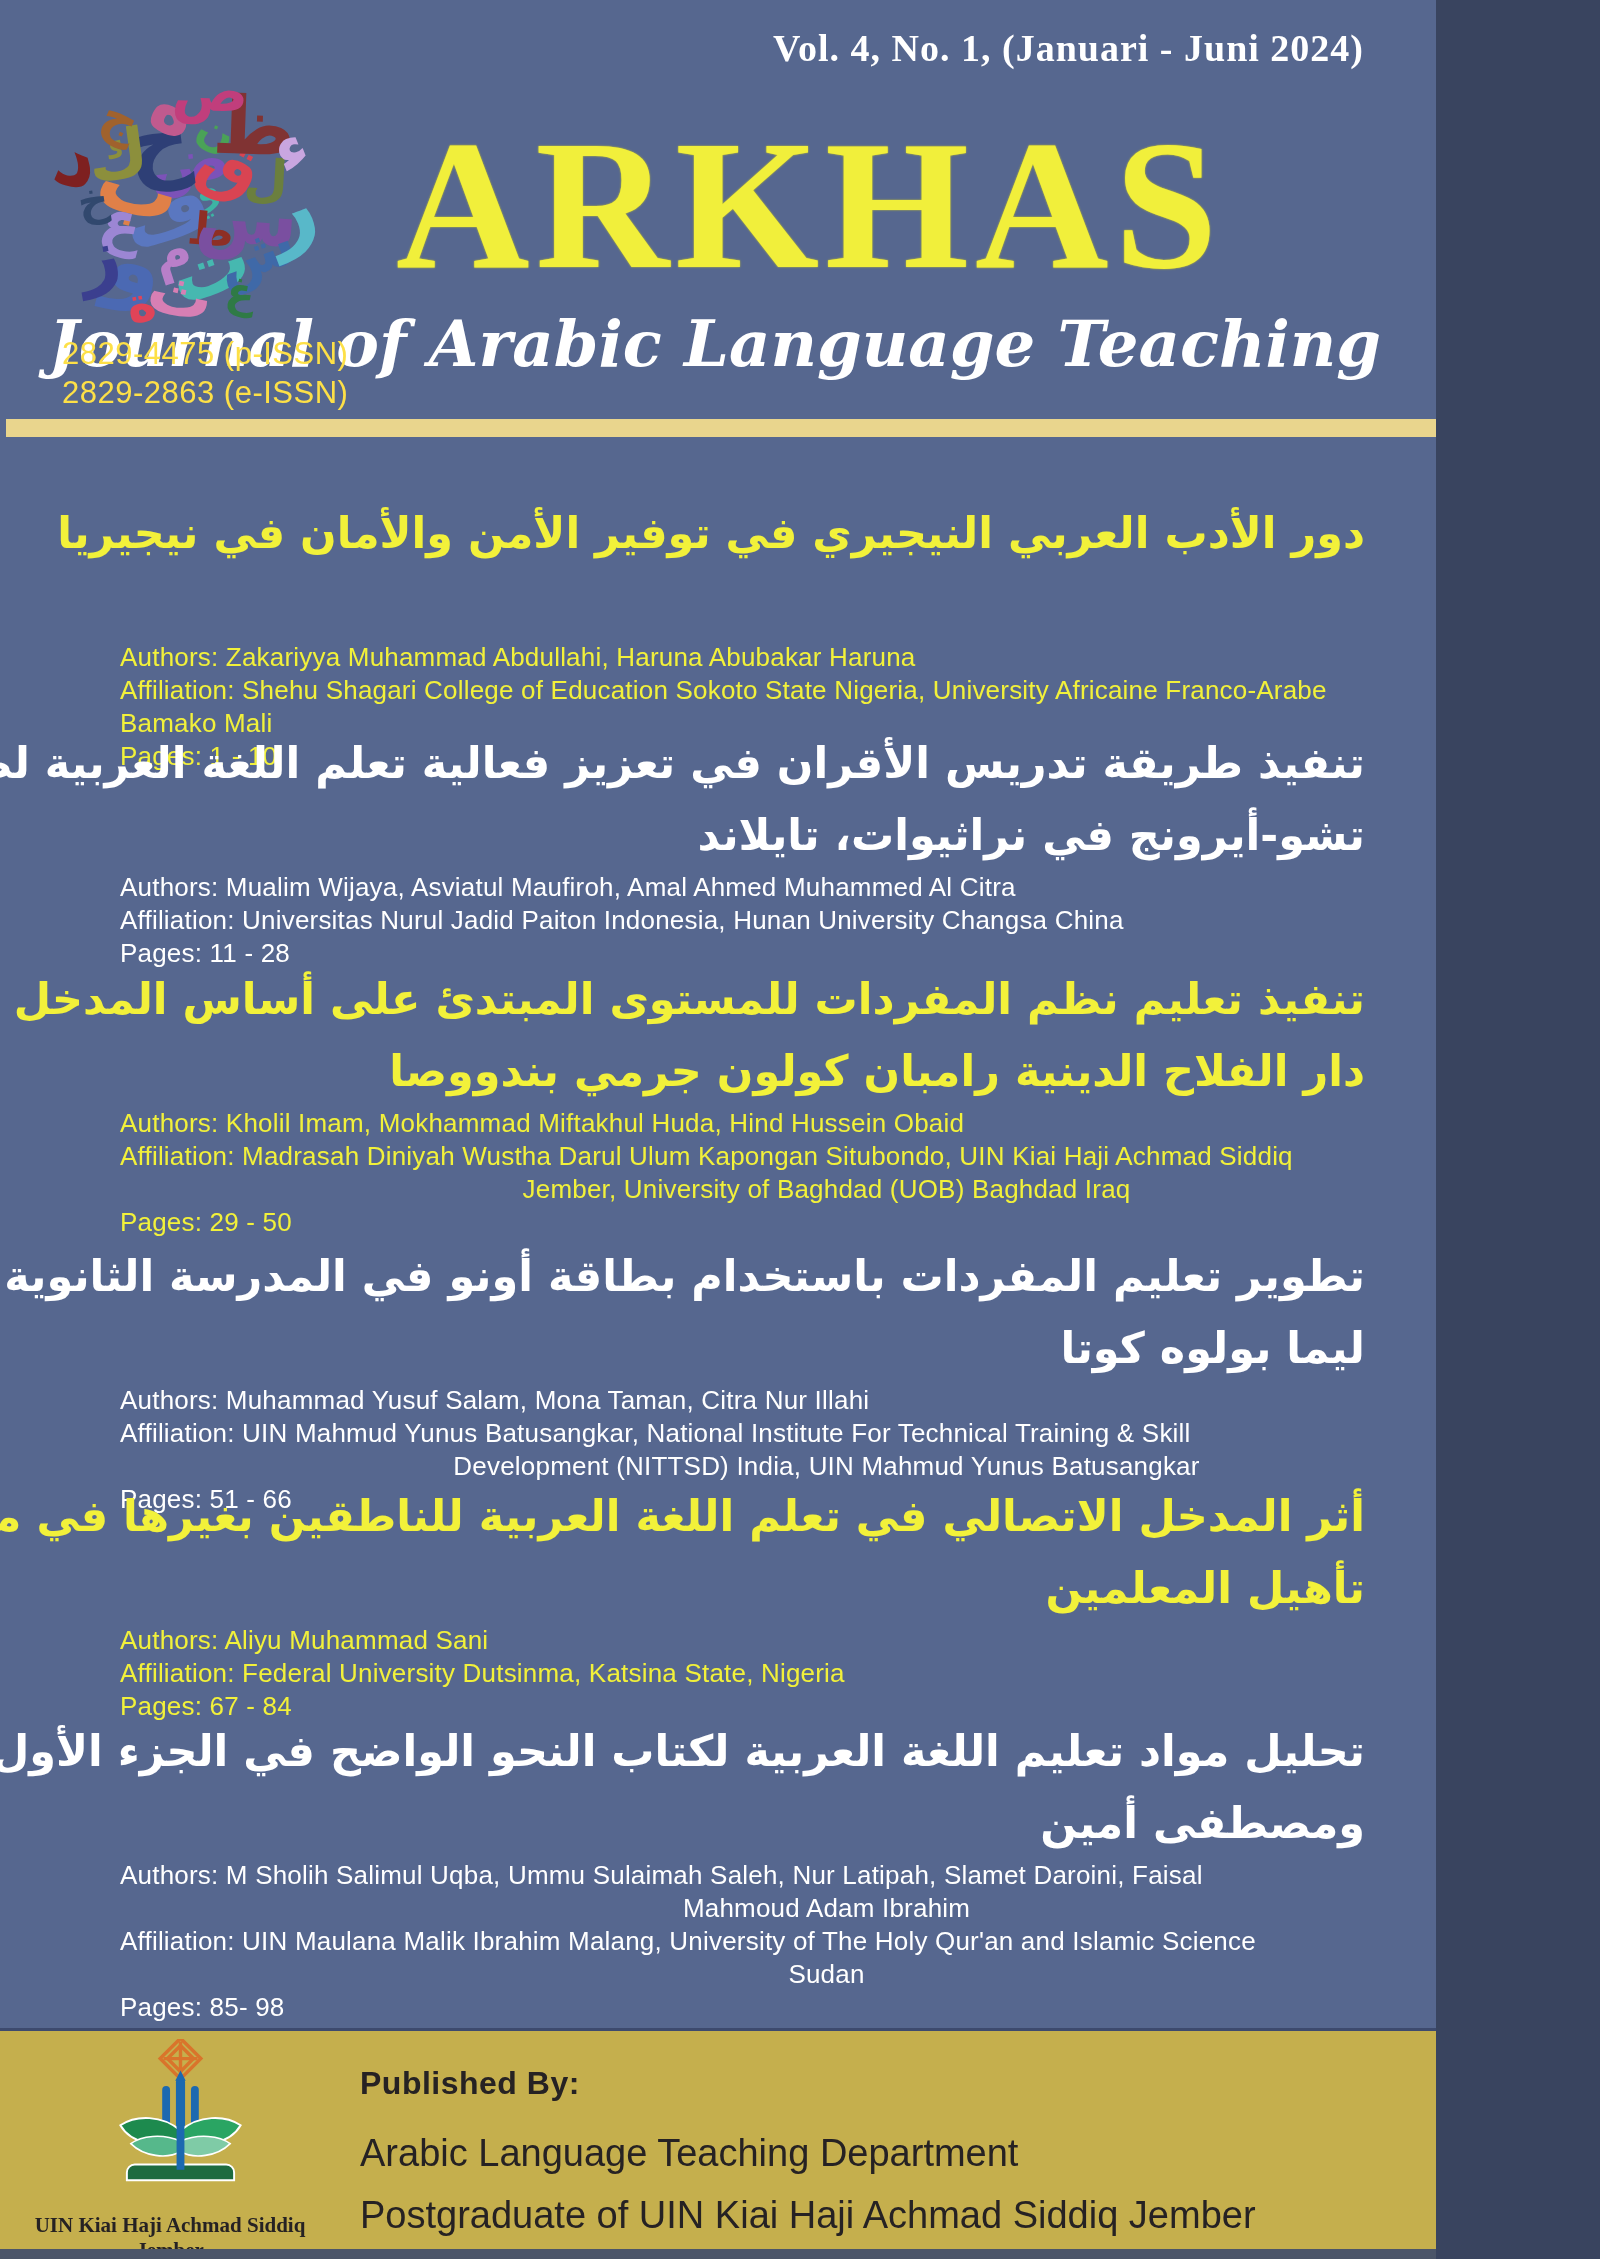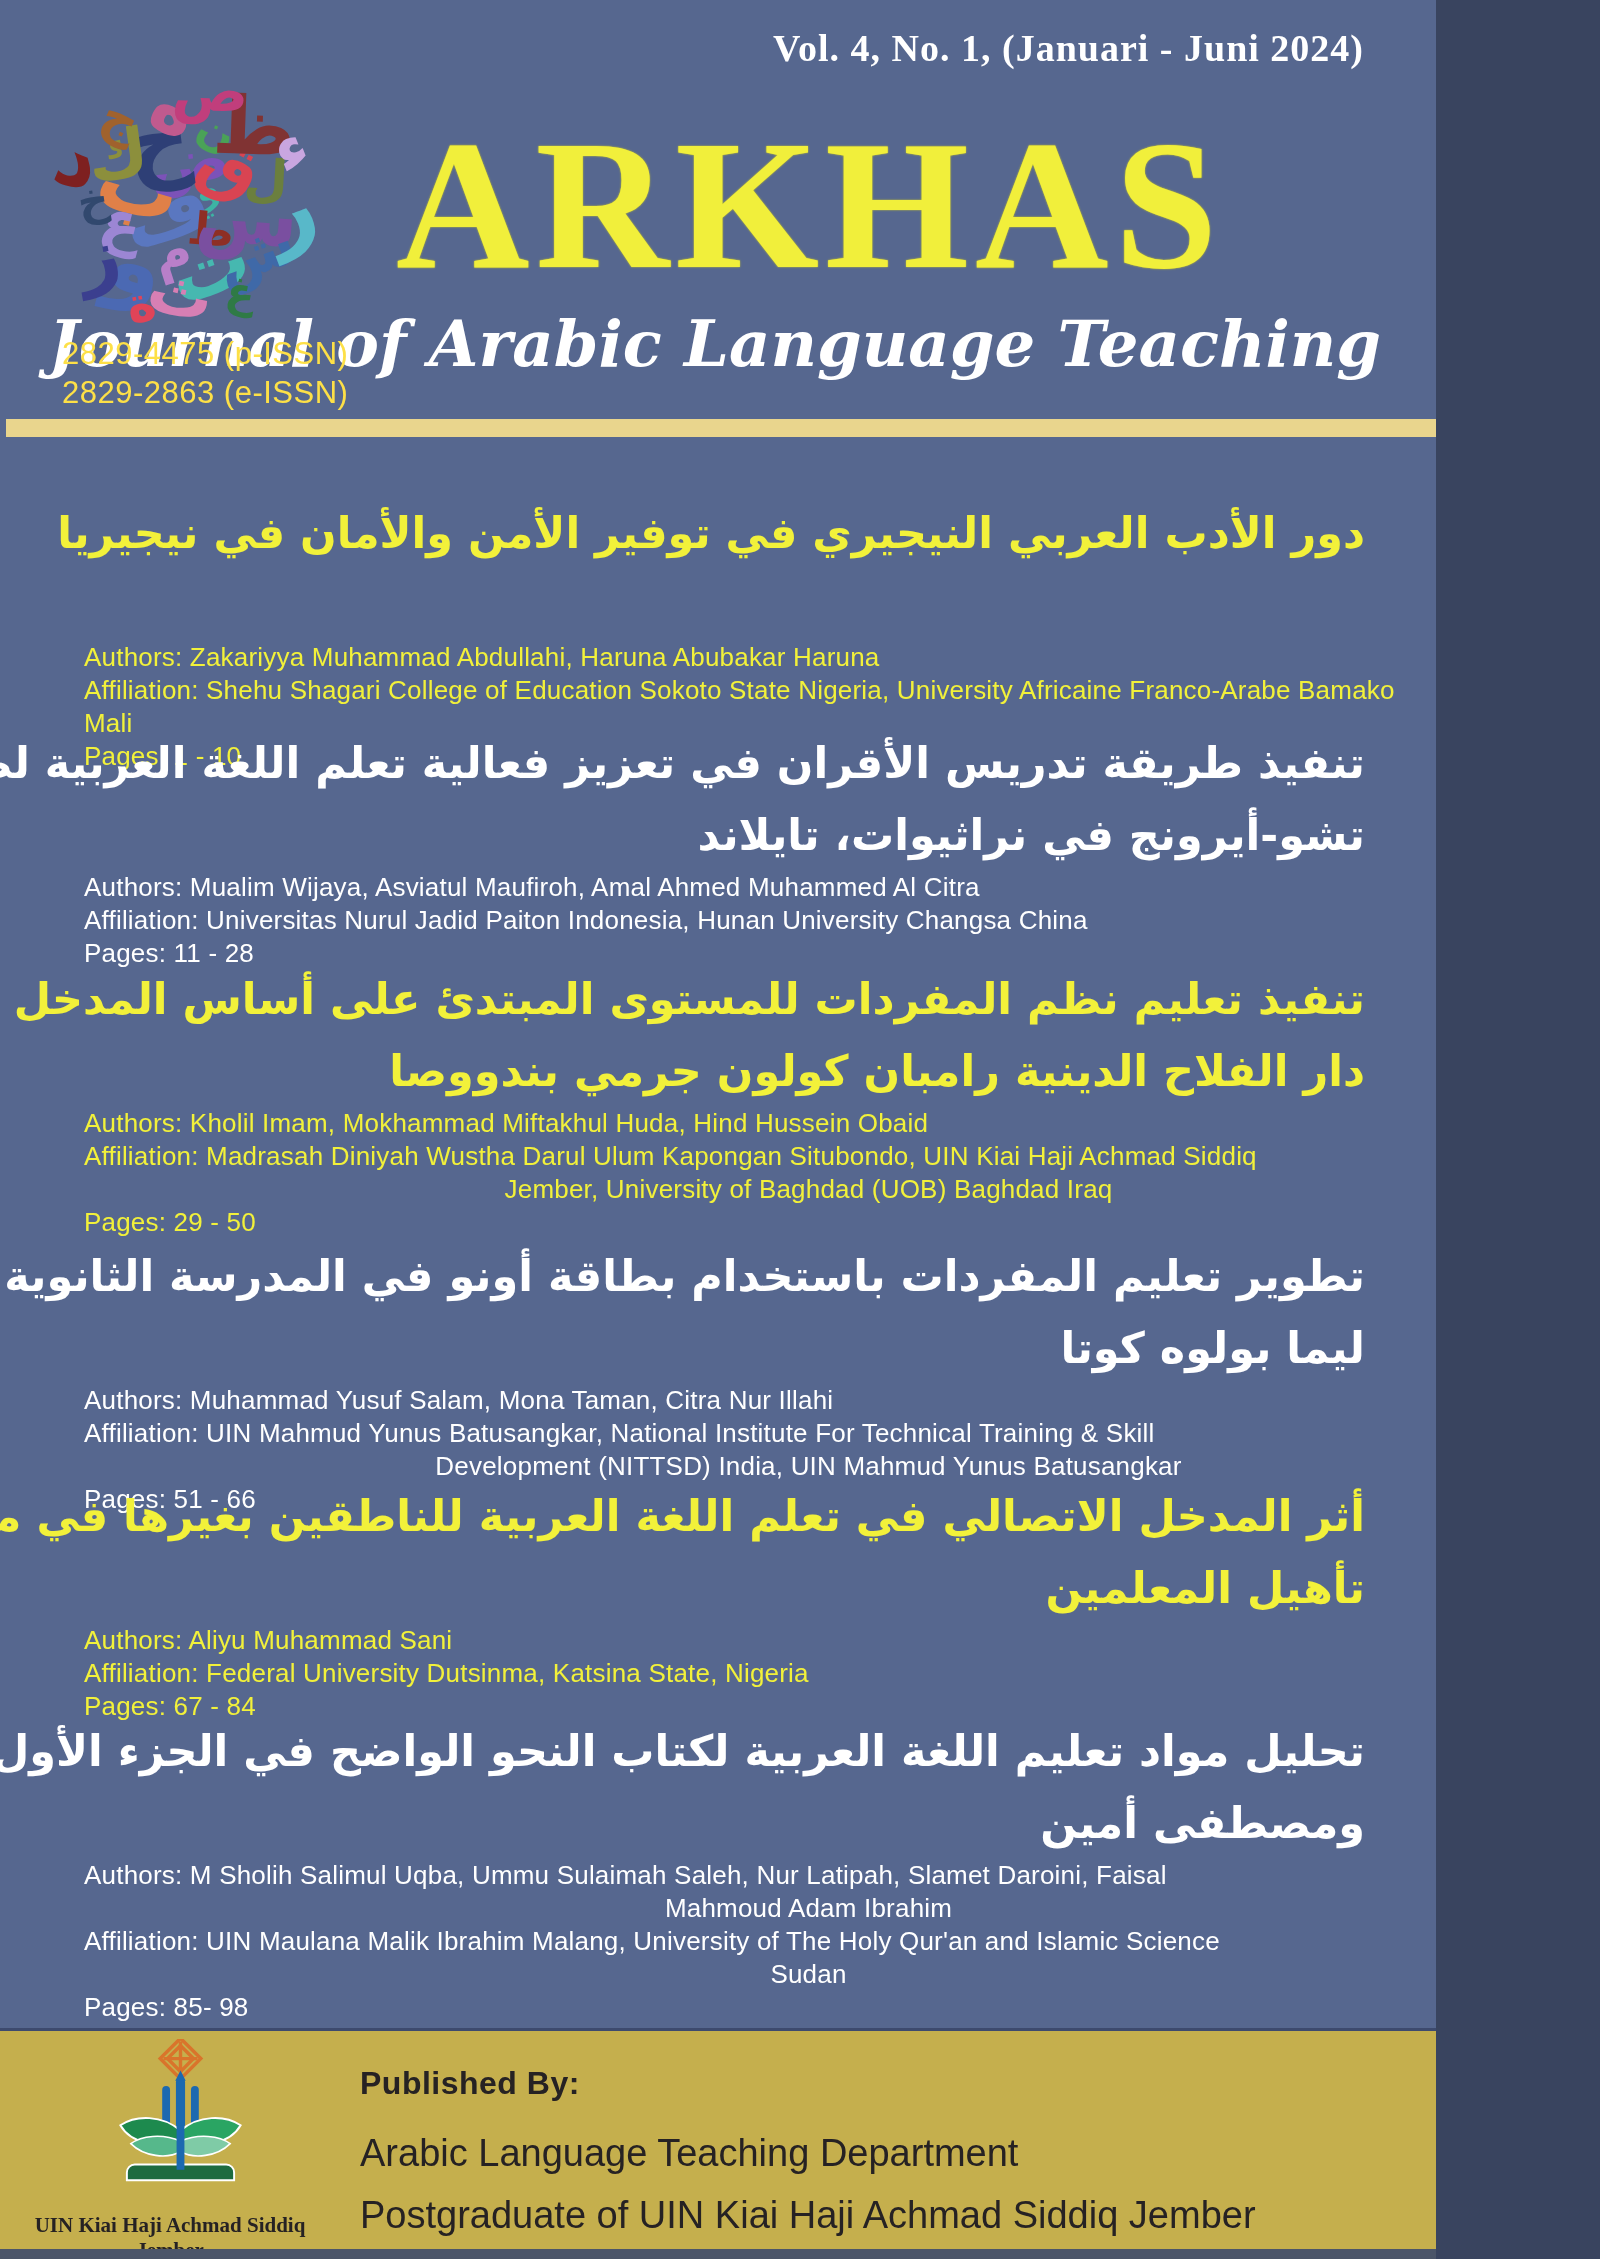--- a/index.html
+++ b/index.html
@@ -40,21 +40,21 @@
   .article:nth-of-type(2){top:727px;}
   .article:nth-of-type(3){top:963px;}
   .article:nth-of-type(4){top:1240px;}
   .article:nth-of-type(5){top:1480px;}
   .article:nth-of-type(6){top:1715px;}
   .a-title{
     direction:rtl;text-align:right;padding-right:55px;height:144px;
     font-family:"DejaVu Sans",sans-serif;font-weight:bold;
     font-size:43px;line-height:72px;white-space:nowrap;
   }
-  .a-meta{padding-left:84px;font-size:26px;line-height:33px;letter-spacing:.2px;}
+  .a-meta{padding-left:120px;font-size:26px;line-height:33px;letter-spacing:.2px;}
   .a-meta .indent{margin-left:113px;text-align:center;}
   .art-yellow{color:#F2F13A;}
   .art-white{color:#FFFFFF;}
   
   .footer{
     position:absolute;left:0;right:0;top:2028px;height:221px;
     background:#C5AF4D;border-top:3px solid #3D4A6E;box-sizing:border-box;
   }
   .pub{position:absolute;left:360px;top:34px;color:#262223;}
   .pub-by{font-weight:bold;font-size:32px;margin-bottom:30px;letter-spacing:.5px;}

